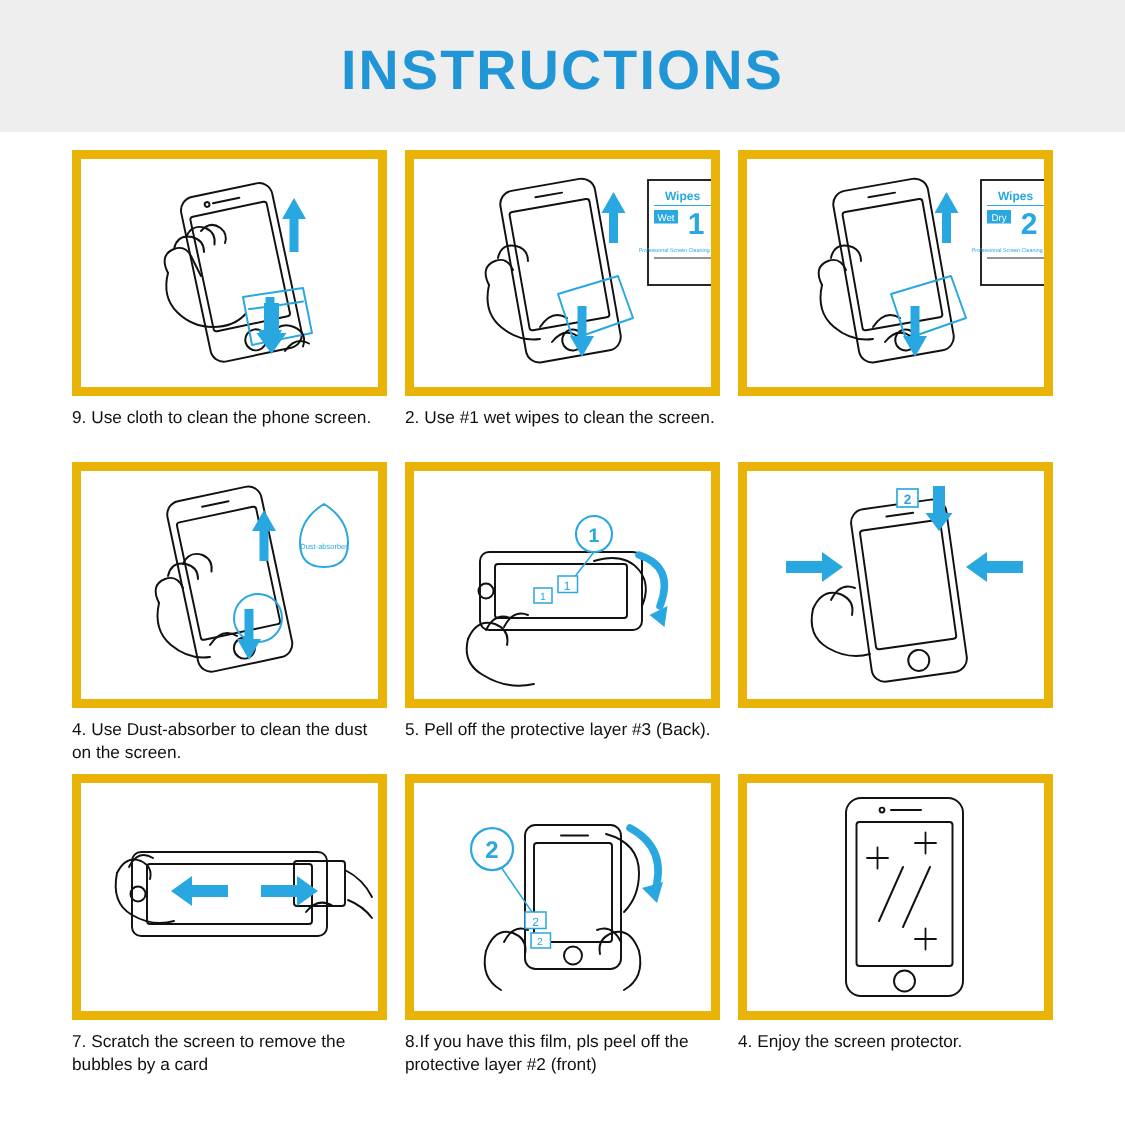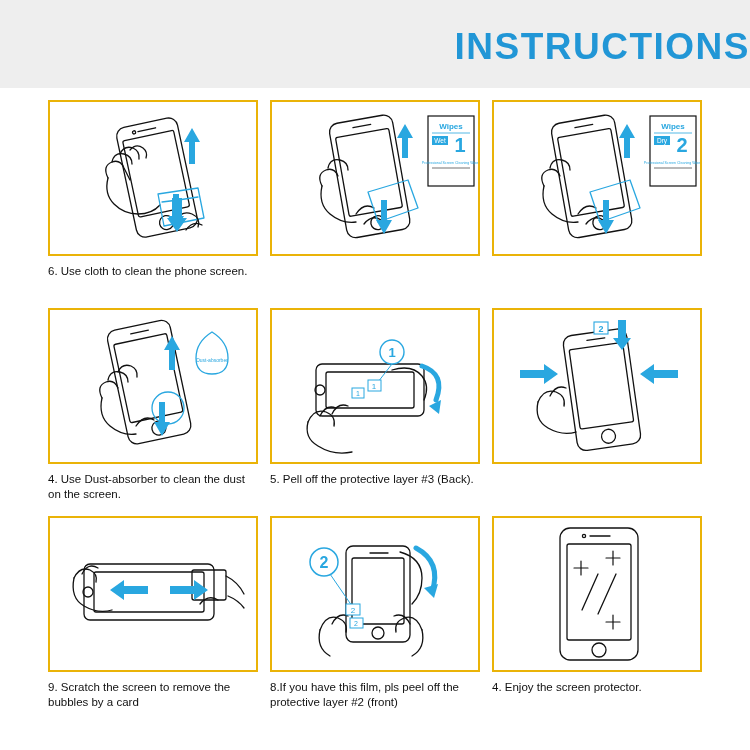--- a/index.html
+++ b/index.html
@@ -25,21 +25,21 @@
     left: 0; top: 0;
     width: 750px;
     height: 88px;
     background: #eeeeee;
   }
   .title {
     position: absolute;
     left: 0;
     top: 26px;
     width: 750px;
-    text-align: right;
+    text-align: center;
     font-size: 37px;
     font-weight: bold;
     letter-spacing: 1.5px;
     color: #2196d6;
     font-family: "Liberation Sans", sans-serif;
   }
   .grid {
     position: absolute;
     left: 48px;
     top: 100px;
@@ -52,21 +52,21 @@
     row-gap: 4px;
   }
   .cell {
     position: relative;
     display: flex;
     flex-direction: column;
     align-items: stretch;
   }
   .panel {
     position: relative;
-    border: 2px solid #eab308;
+    border: 6px solid #eab308;
     height: 152px;
     background: #fff;
     overflow: hidden;
   }
   .caption {
     margin-top: 8px;
     font-size: 11.5px;
     line-height: 15px;
     color: #111;
     font-family: "Liberation Sans", sans-serif;
@@ -115,21 +115,21 @@
 
           <g fill="#29a7e0">
             <path d="M142 26 l8 14 h-5 v22 h-6 v-22 h-5 z"></path>
             <path d="M126 128 l-8 -14 h5 v-22 h6 v22 h5 z" transform="translate(0,0)"></path>
           </g>
           <g fill="#29a7e0">
             <path d="M122 96 h10 v20 h5 l-10 14 l-10 -14 h5 z"></path>
           </g>
         </svg>
       </div>
-      <div class="caption">6. Use cloth to clean the phone screen.</div>
+      <div class="caption">9. Use cloth to clean the phone screen.</div>
     </div>
 
     <div class="cell">
       <div class="panel">
         <svg width="210" height="152" viewBox="0 0 210 152">
           <g fill="none" stroke="#111" stroke-width="1.3" stroke-linejoin="round" stroke-linecap="round">
             <g transform="rotate(-10 100 76)">
               <rect x="66" y="16" width="64" height="116" rx="9" ry="9"></rect>
               <rect x="71" y="30" width="54" height="80" rx="2" ry="2"></rect>
               <circle cx="98" cy="121" r="7"></circle>
@@ -154,20 +154,21 @@
             <text x="188" y="50" font-family="Liberation Sans, sans-serif" font-size="20" fill="#29a7e0" text-anchor="middle" font-weight="bold">1</text>
             <text x="179" y="62" font-family="Liberation Sans, sans-serif" font-size="3.6" fill="#29a7e0" text-anchor="middle">Professional Screen Cleaning Wipes</text>
             <line x1="160" y1="66" x2="198" y2="66" stroke="#111" stroke-width="0.6"></line>
           </g>
           <g fill="#29a7e0">
             <path d="M133 22 l8 14 h-5 v20 h-6 v-20 h-5 z"></path>
             <path d="M112 132 l-8 -14 h5 v-20 h6 v20 h5 z"></path>
           </g>
         </svg>
       </div>
+      <div class="caption">2. Use #1 wet wipes to clean the screen.</div>
     </div>
 
     <div class="cell">
       <div class="panel">
         <svg width="210" height="152" viewBox="0 0 210 152">
           <g fill="none" stroke="#111" stroke-width="1.3" stroke-linejoin="round" stroke-linecap="round">
             <g transform="rotate(-10 100 76)">
               <rect x="66" y="16" width="64" height="116" rx="9" ry="9"></rect>
               <rect x="71" y="30" width="54" height="80" rx="2" ry="2"></rect>
               <circle cx="98" cy="121" r="7"></circle>
@@ -308,21 +309,21 @@
             <path d="M150 86 q8 -10 18 -4"></path>
             <path d="M176 58 q12 6 18 18"></path>
             <path d="M178 78 q10 4 16 12"></path>
           </g>
           <g fill="#29a7e0">
             <path d="M110 68 h24 v-6 l14 10 l-14 10 v-6 h-24 z" transform="translate(10,0)"></path>
             <path d="M100 68 h-24 v-6 l-14 10 l14 10 v-6 h24 z" transform="translate(-2,0)"></path>
           </g>
         </svg>
       </div>
-      <div class="caption">9. Scratch the screen to remove the bubbles by a card</div>
+      <div class="caption">7. Scratch the screen to remove the bubbles by a card</div>
     </div>
 
     <div class="cell">
       <div class="panel">
         <svg width="210" height="152" viewBox="0 0 210 152">
           <g fill="none" stroke="#111" stroke-width="1.3" stroke-linejoin="round" stroke-linecap="round">
 
             <rect x="74" y="28" width="64" height="96" rx="7" ry="7"></rect>
             <rect x="80" y="40" width="52" height="66" rx="2" ry="2"></rect>
             <circle cx="106" cy="115" r="6"></circle>

